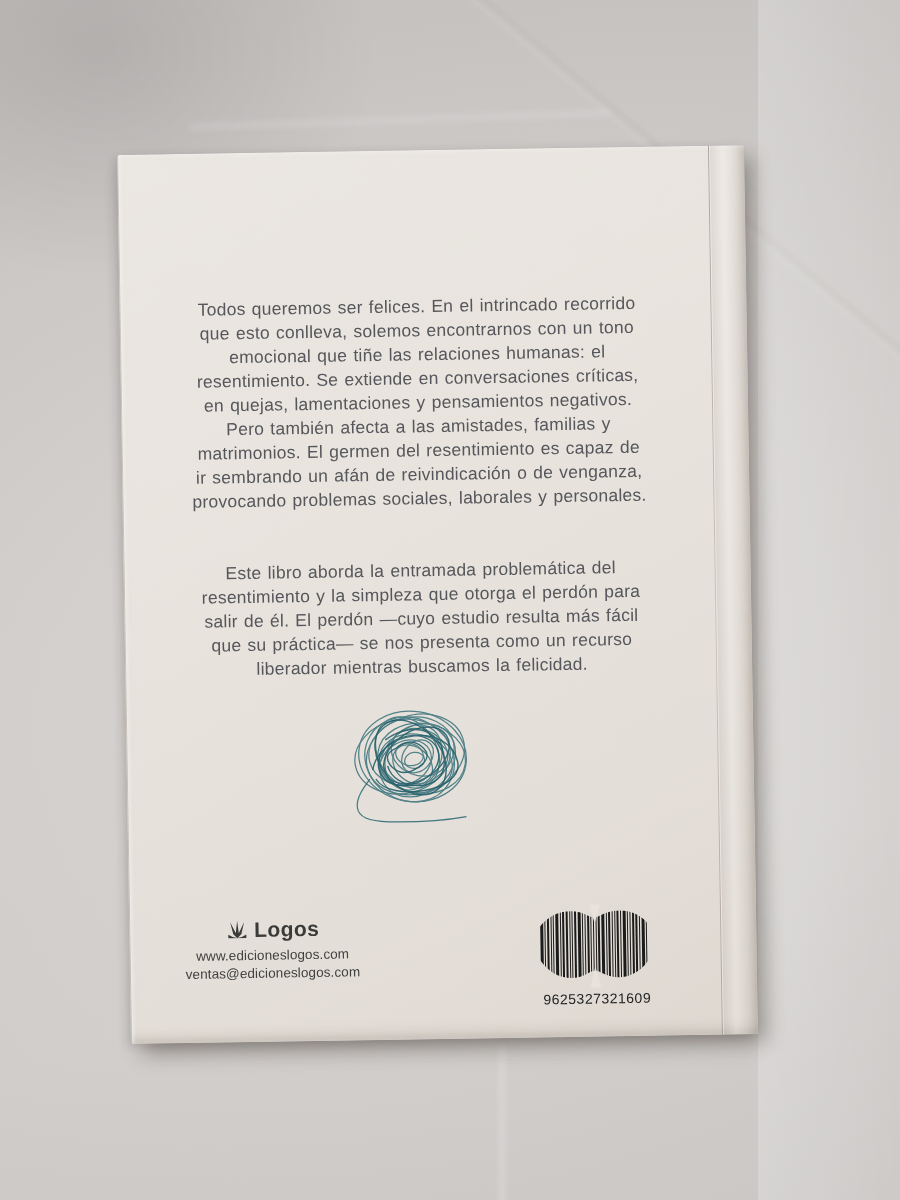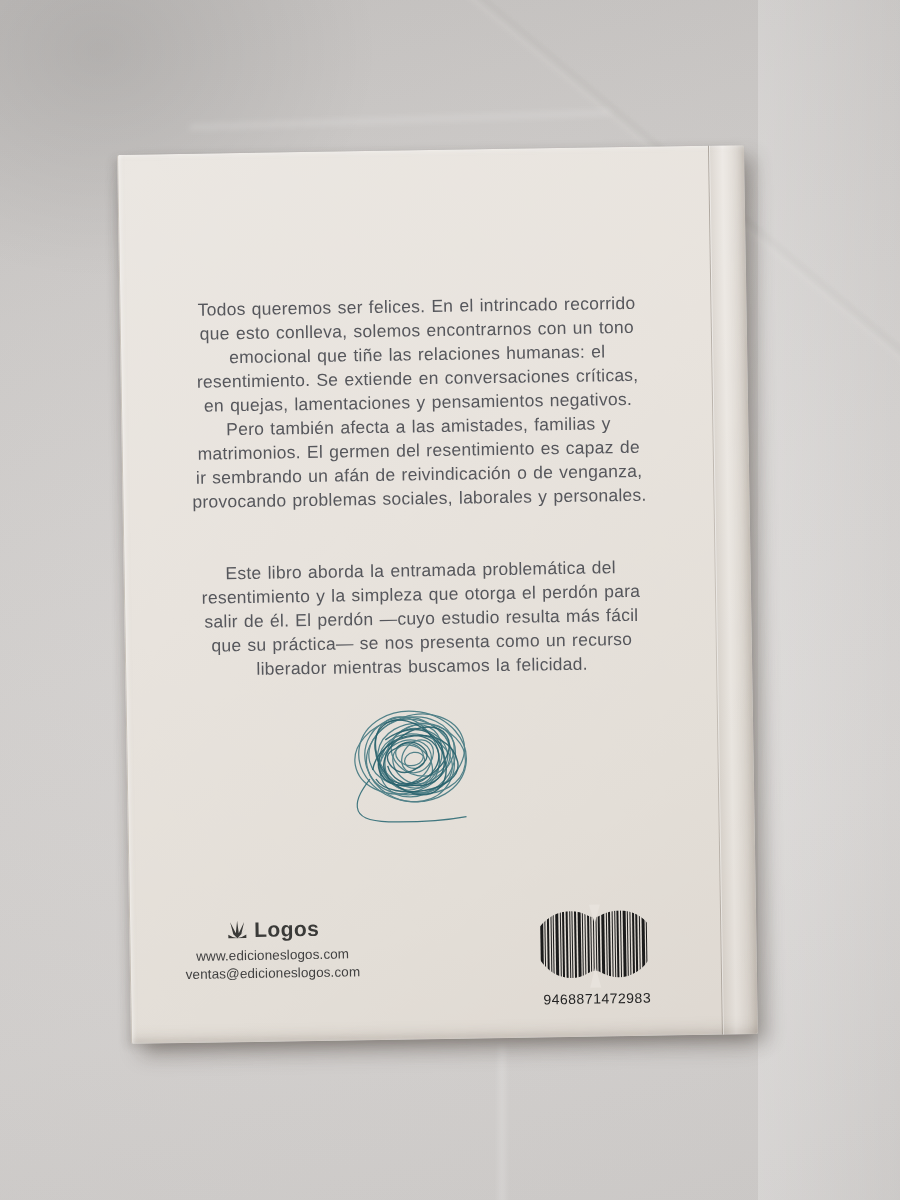--- a/index.html
+++ b/index.html
@@ -174,18 +174,18 @@
           <rect x="99.19999999999999" y="2" width="2" height="84"></rect>
           <rect x="102.79999999999998" y="2" width="1" height="84"></rect>
           <rect x="105.39999999999998" y="2" width="3" height="84"></rect>
           <rect x="109.59999999999998" y="2" width="1" height="84"></rect>
         </g>
       <polygon points="53,3 58.5,22 64,3" fill="#e7e2dc"></polygon>
       <polygon points="53,86 58.5,65 64,86" fill="#e7e2dc"></polygon>
     </svg>
     <div class="isbn-row">
       <span>9</span>
-      <span>468871</span>
-      <span>472983</span>
+      <span>625327</span>
+      <span>321609</span>
     </div>
   </div>
 
 </div>
 
 </body></html>

